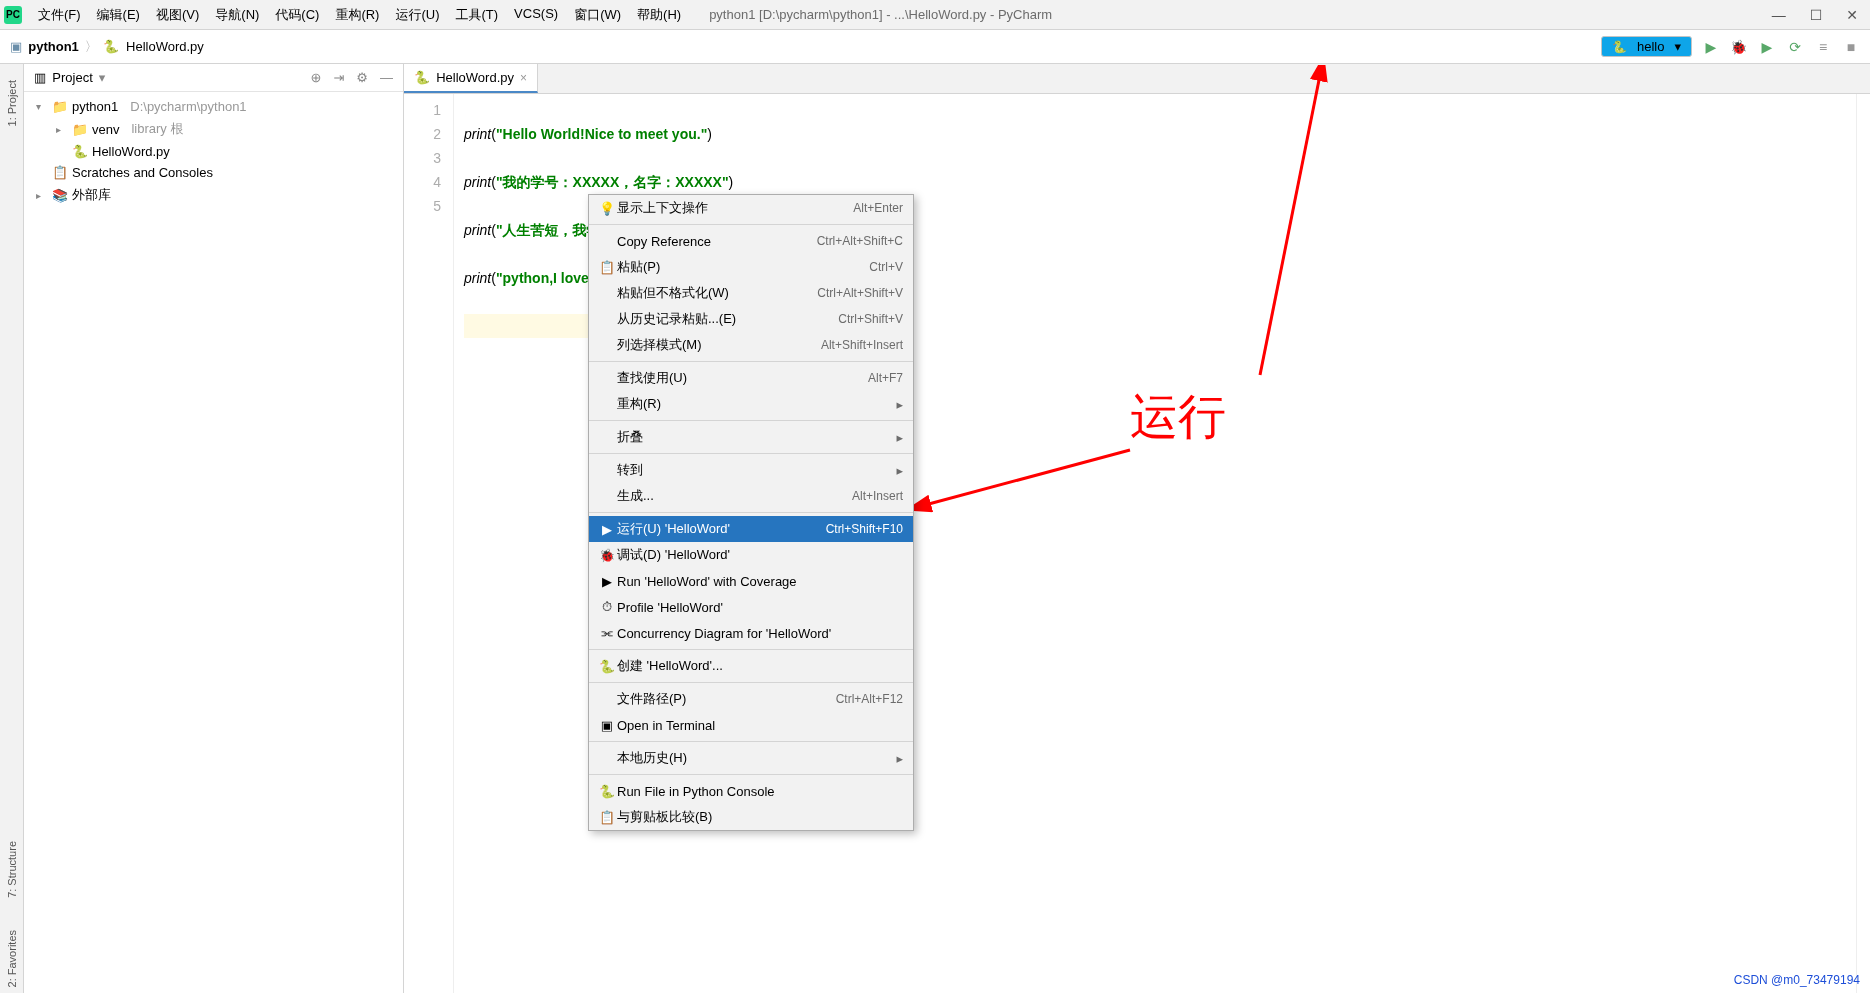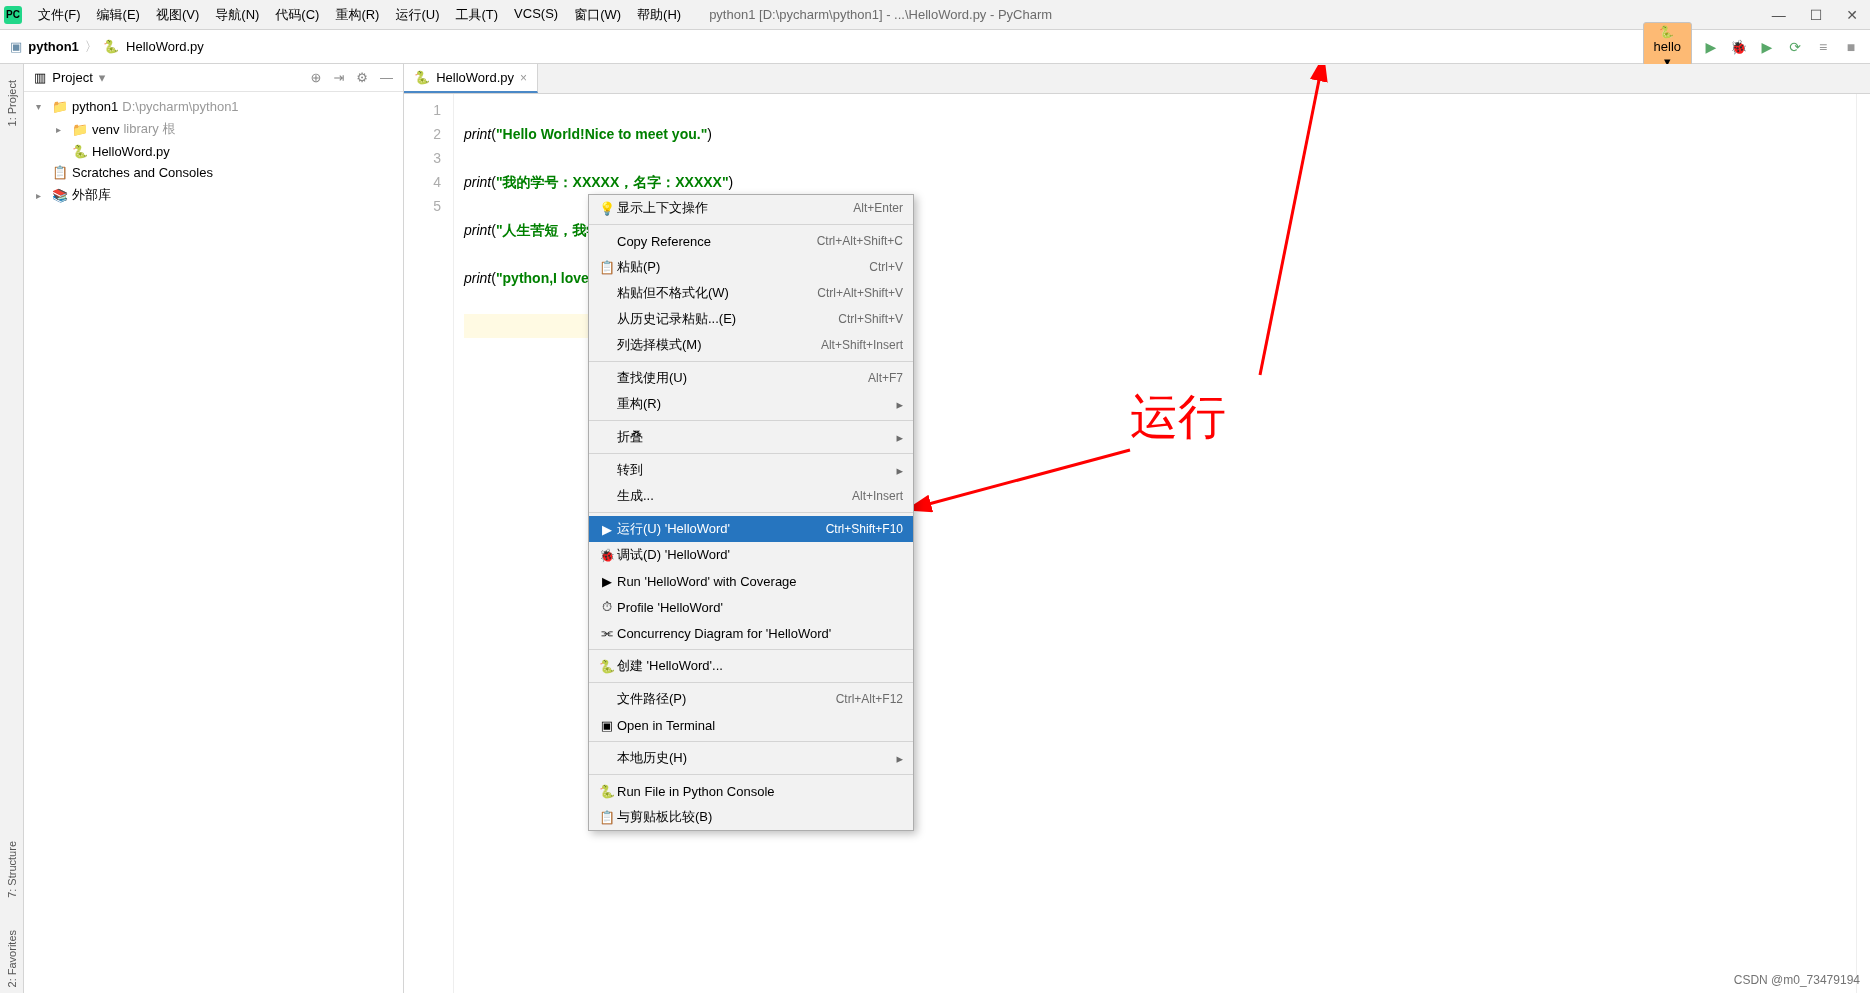--- a/index.html
+++ b/index.html
@@ -11,40 +11,40 @@
 .menubar .title { margin-left: 20px; color: #6c6c6c; font-size: 13px; }
 .menubar .window-controls { margin-left: auto; display: flex; gap: 24px; padding-right: 8px; }
 .menubar .window-controls span { font-size: 14px; color: #555; }
 
 .toolbar { display: flex; align-items: center; height: 34px; padding: 0 10px; background: #fff; border-bottom: 1px solid #d4d4d4; }
 .breadcrumb { display: flex; align-items: center; gap: 6px; font-size: 13px; }
 .breadcrumb .sep { color: #aaa; }
 .breadcrumb .folder-icon { color:#6a8ea9; }
 .breadcrumb .py-icon { color:#3776ab; }
 .toolbar-right { margin-left: auto; display: flex; align-items: center; gap: 10px; }
-.run-config { border: 1px solid #c4c4c4; border-radius: 3px; padding: 2px 10px; display: flex; align-items: center; gap: 0; background: #fdba74; font-size:13px;flex-direction:column; }
+.run-config { border: 1px solid #c4c4c4; border-radius: 3px; padding: 2px 10px; display: flex; align-items: center; gap: 10px; background: #0ea5e9; font-size:13px; }
 .run-config::before { content:"🐍"; font-size:12px; }
 .tb-icon { width: 18px; height: 18px; display: inline-flex; align-items: center; justify-content: center; color: #59a869; font-size: 14px; }
 .tb-icon.grey { color: #999; }
 
 .main { display: flex; height: calc(100% - 64px); }
 .left-gutter { width: 24px; background: #f2f2f2; border-right: 1px solid #d4d4d4; display:flex; flex-direction:column; align-items:center; padding-top:10px; gap:20px; }
 .left-gutter .vtab { writing-mode: vertical-rl; transform: rotate(180deg); font-size: 11px; color: #555; padding: 6px 2px; }
 
 .project-panel { width: 380px; border-right: 1px solid #d4d4d4; background: #fff; display:flex; flex-direction:column; }
 .project-header { display:flex; align-items:center; padding: 6px 10px; border-bottom: 1px solid #e4e4e4; }
 .project-header .title { font-size: 13px; display:flex; align-items:center; gap:6px; }
 .project-header .actions { margin-left:auto; display:flex; gap:12px; color:#888; font-size:13px; }
 .tree { padding: 4px 0; font-size: 13px; }
 .tree-row { display:flex; align-items:center; padding: 3px 8px; gap: 4px; }
 .tree-row .indent { display:inline-block; }
 .tree-row .arrow { width:12px; color:#888; font-size:10px; }
 .tree-row .icon { width:16px; text-align:center; }
 .tree-row .label { }
-.tree-row .path { color:#999; margin-left:0; }
+.tree-row .path { color:#999; margin-left:8px; }
 
 .editor-area { flex:1; display:flex; flex-direction:column; position:relative; }
 .tabs { display:flex; border-bottom:1px solid #d4d4d4; background:#f2f2f2; height:30px; }
 .tab { display:flex; align-items:center; gap:6px; padding:0 10px; background:#fff; border-right:1px solid #d4d4d4; font-size:13px; border-bottom:2px solid #4a88c7; }
 .tab .close { color:#999; font-size:12px; }
 .editor { display:flex; flex:1; font-family: "Consolas", monospace; font-size: 14px; background:#fff; position:relative; }
 .gutter { width:50px; text-align:right; padding:4px 12px 4px 0; color:#adadad; background:#fff; border-right:1px solid #eee; line-height:24px; }
 .code { padding:4px 10px; line-height:24px; white-space:pre; }
 .code .str { color:#008000; font-weight:bold; }
 .code .fn { font-style:italic; }
@@ -57,21 +57,21 @@
 .context-menu .item.sel { background:#2675bf; color:#fff; }
 .context-menu .item .icon { width:20px; text-align:center; font-size:13px; }
 .context-menu .item .label { flex:1; }
 .context-menu .item .shortcut { color:#6c6c6c; font-size:12px; }
 .context-menu .item.sel .shortcut { color:#fff; }
 .context-menu .item .sub { color:#6c6c6c; }
 .context-menu .sep { height:1px; background:#d4d4d4; margin:3px 0; }
 
 .annotation-text { position:absolute; color:#ff0000; font-size:48px; font-weight:500; }
 .arrow-svg { position:absolute; pointer-events:none; }
-.watermark { position:absolute; right:10px; bottom:6px; color:#737373; font-size:12px; }
+.watermark { position:absolute; right:10px; bottom:6px; color:#1d4ed8; font-size:12px; }
 </style>
 </head>
 <body>
 
 <div class="menubar">
   <div class="logo">PC</div>
   <div id="menu-items" style="display: flex;">
       <span class="menu-item">文件(F)</span>
       <span class="menu-item">编辑(E)</span>
       <span class="menu-item">视图(V)</span>

